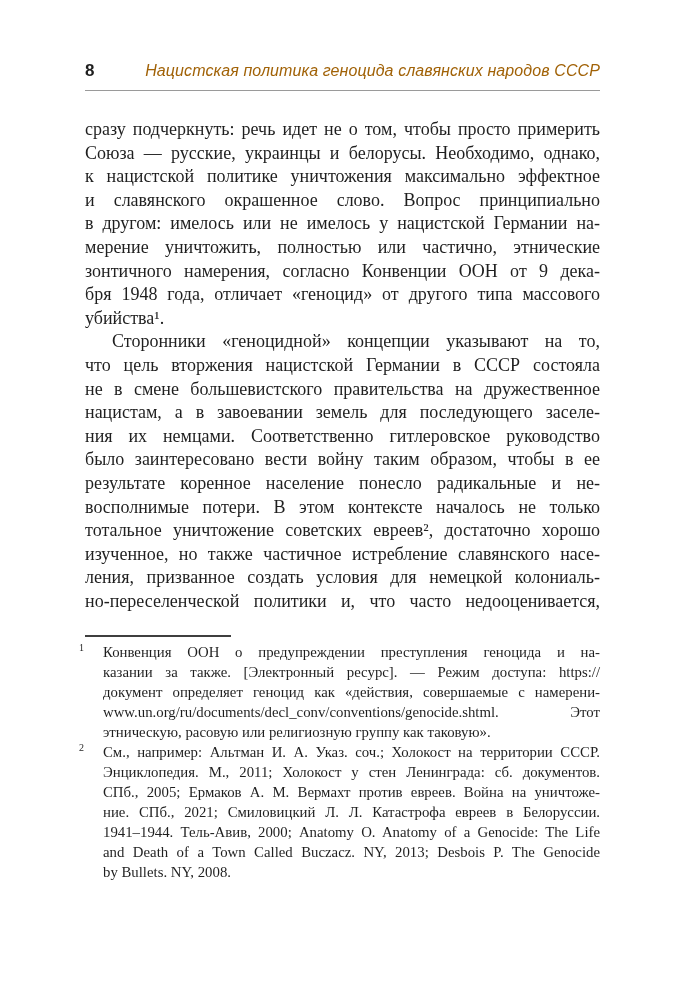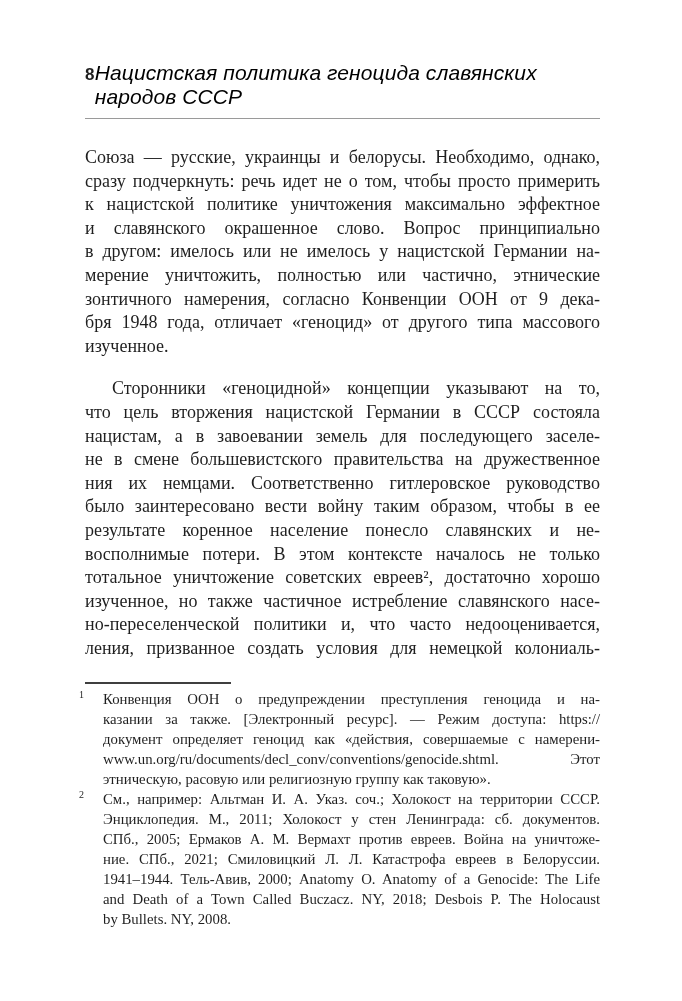--- a/index.html
+++ b/index.html
@@ -12,32 +12,32 @@
   .page { padding: 61px 82px 0 85px; }
 
   
   .page-header {
     display: flex; justify-content: space-between; align-items: baseline;
     font-family: "Liberation Sans", sans-serif;
     border-bottom: 1px solid #9a9a9a;
     padding-bottom: 9px;
   }
   .page-number { font-weight: bold; font-size: 17px; letter-spacing: 0.3px; }
-  .running-title { font-style: italic; font-size: 21px; color: #000000; letter-spacing: 0.1px; }
+  .running-title { font-style: italic; font-size: 16px; color: #a16207; letter-spacing: 0.1px; }
 
   
   .body-text {
     margin-top: 27px;
     font-family: "Liberation Serif", serif;
     font-size: 18px;
     line-height: 23.6px;
   }
   .bline { text-align: justify; text-align-last: justify; }
   .bline.end { text-align-last: left; }
-  .bline.indent { text-indent: 27px; margin-top: 19px; }
+  .bline.indent { text-indent: 27px; }
 
   
   .fn-divider {
     margin-top: 22px;
     width: 146px; height: 0;
     border-top: 2px solid #3f3f3f;
   }
   .footnotes {
     margin-top: 5px;
     font-family: "Liberation Serif", serif;
@@ -58,43 +58,43 @@
 
 <div class="page">
 
   <div class="page-header">
     <span class="page-number">8</span>
     <span class="running-title">Нацистская политика геноцида славянских народов СССР</span>
   </div>
 
   <div class="body-text">
       <div>
+        <div class="bline"><span>сразу подчеркнуть: речь идет не о том, чтобы просто примерить</span></div>
         <div class="bline"><span>Союза — русские, украинцы и белорусы. Необходимо, однако,</span></div>
-        <div class="bline"><span>сразу подчеркнуть: речь идет не о том, чтобы просто примерить</span></div>
         <div class="bline"><span>к нацистской политике уничтожения максимально эффектное</span></div>
         <div class="bline"><span>и славянского окрашенное слово. Вопрос принципиально</span></div>
         <div class="bline"><span>в другом: имелось или не имелось у нацистской Германии на-</span></div>
         <div class="bline"><span>мерение уничтожить, полностью или частично, этнические</span></div>
         <div class="bline"><span>зонтичного намерения, согласно Конвенции ООН от 9 дека-</span></div>
         <div class="bline"><span>бря 1948 года, отличает «геноцид» от другого типа массового</span></div>
-        <div class="bline end"><span>изученное.</span></div>
+        <div class="bline end"><span>убийства¹.</span></div>
       </div>
       <div>
         <div class="bline indent"><span>Сторонники «геноцидной» концепции указывают на то,</span></div>
         <div class="bline"><span>что цель вторжения нацистской Германии в СССР состояла</span></div>
+        <div class="bline"><span>не в смене большевистского правительства на дружественное</span></div>
         <div class="bline"><span>нацистам, а в завоевании земель для последующего заселе-</span></div>
-        <div class="bline"><span>не в смене большевистского правительства на дружественное</span></div>
         <div class="bline"><span>ния их немцами. Соответственно гитлеровское руководство</span></div>
         <div class="bline"><span>было заинтересовано вести войну таким образом, чтобы в ее</span></div>
-        <div class="bline"><span>результате коренное население понесло славянских и не-</span></div>
+        <div class="bline"><span>результате коренное население понесло радикальные и не-</span></div>
         <div class="bline"><span>восполнимые потери. В этом контексте началось не только</span></div>
         <div class="bline"><span>тотальное уничтожение советских евреев², достаточно хорошо</span></div>
         <div class="bline"><span>изученное, но также частичное истребление славянского насе-</span></div>
+        <div class="bline"><span>ления, призванное создать условия для немецкой колониаль-</span></div>
         <div class="bline"><span>но-переселенческой политики и, что часто недооценивается,</span></div>
-        <div class="bline"><span>ления, призванное создать условия для немецкой колониаль-</span></div>
       </div>
     </div>
 
   <div class="fn-divider"></div>
 
   <div class="footnotes">
       <div class="footnote">
         <span class="fn-marker">1</span>
         <div class="fline"><span>Конвенция ООН о предупреждении преступления геноцида и на-</span></div>
         <div class="fline"><span>казании за также. [Электронный ресурс]. — Режим доступа: https://</span></div>
@@ -102,18 +102,18 @@
         <div class="fline"><span>www.un.org/ru/documents/decl_conv/conventions/genocide.shtml. Этот</span></div>
         <div class="fline end"><span>этническую, расовую или религиозную группу как таковую».</span></div>
       </div>
       <div class="footnote">
         <span class="fn-marker">2</span>
         <div class="fline"><span>См., например: </span><span class="it">Альтман И. А.</span><span> Указ. соч.; Холокост на территории СССР.</span></div>
         <div class="fline"><span>Энциклопедия. М., 2011; Холокост у стен Ленинграда: сб. документов.</span></div>
         <div class="fline"><span>СПб., 2005; </span><span class="it">Ермаков А. М.</span><span> Вермахт против евреев. Война на уничтоже-</span></div>
         <div class="fline"><span>ние. СПб., 2021; </span><span class="it">Смиловицкий Л. Л.</span><span> Катастрофа евреев в Белоруссии.</span></div>
         <div class="fline"><span>1941–1944. Тель-Авив, 2000; </span><span class="it">Anatomy O.</span><span> Anatomy of a Genocide: The Life</span></div>
-        <div class="fline"><span>and Death of a Town Called Buczacz. NY, 2018; </span><span class="it">Desbois P.</span><span> The Holocaust</span></div>
+        <div class="fline"><span>and Death of a Town Called Buczacz. NY, 2013; </span><span class="it">Desbois P.</span><span> The Genocide</span></div>
         <div class="fline end"><span>by Bullets. NY, 2008.</span></div>
       </div>
     </div>
 
 </div>
 
 </body></html>

